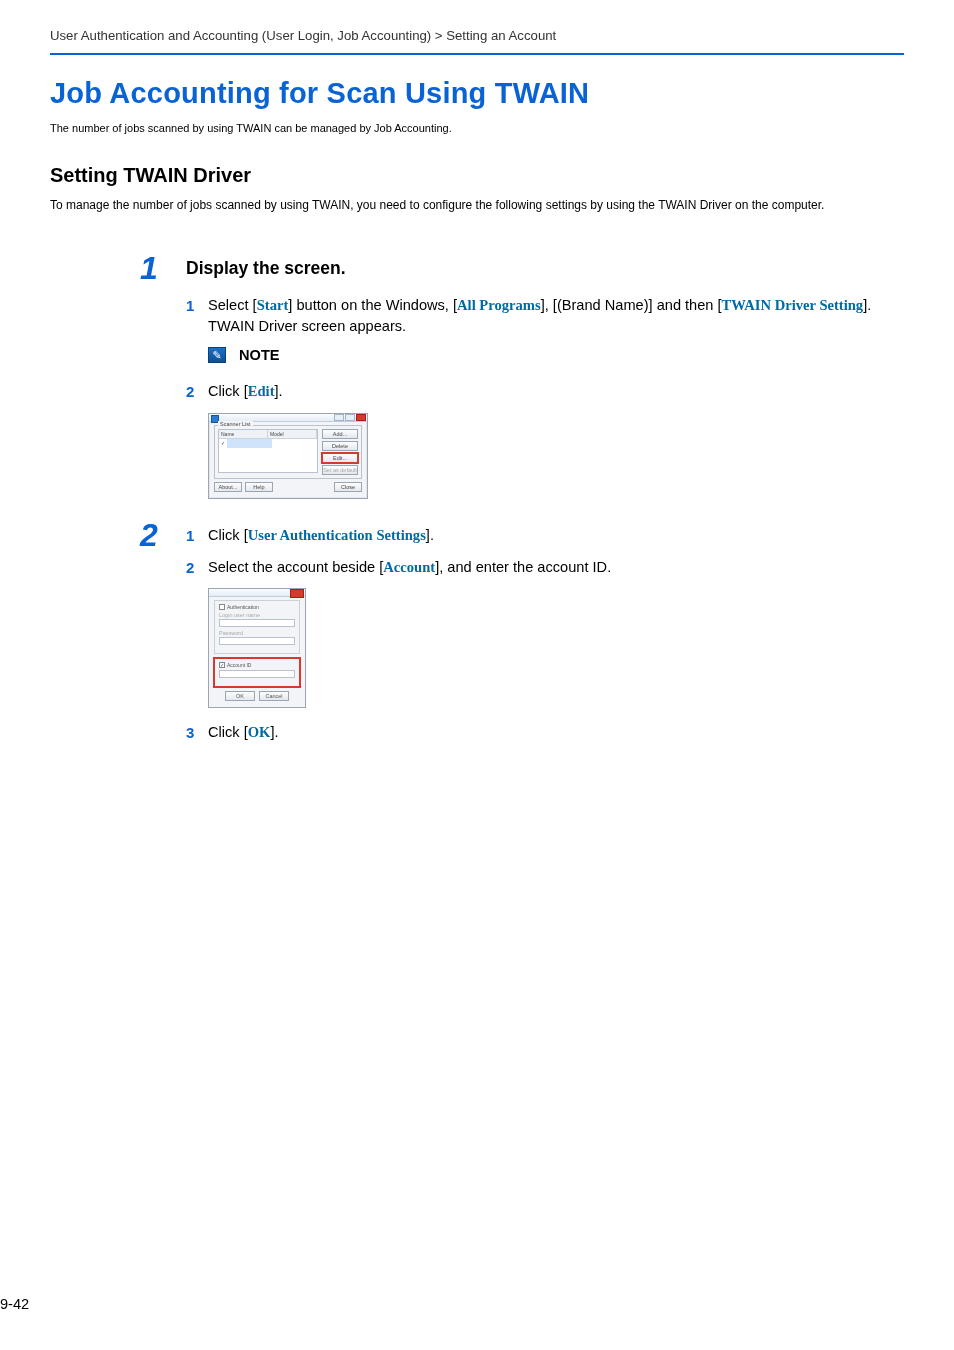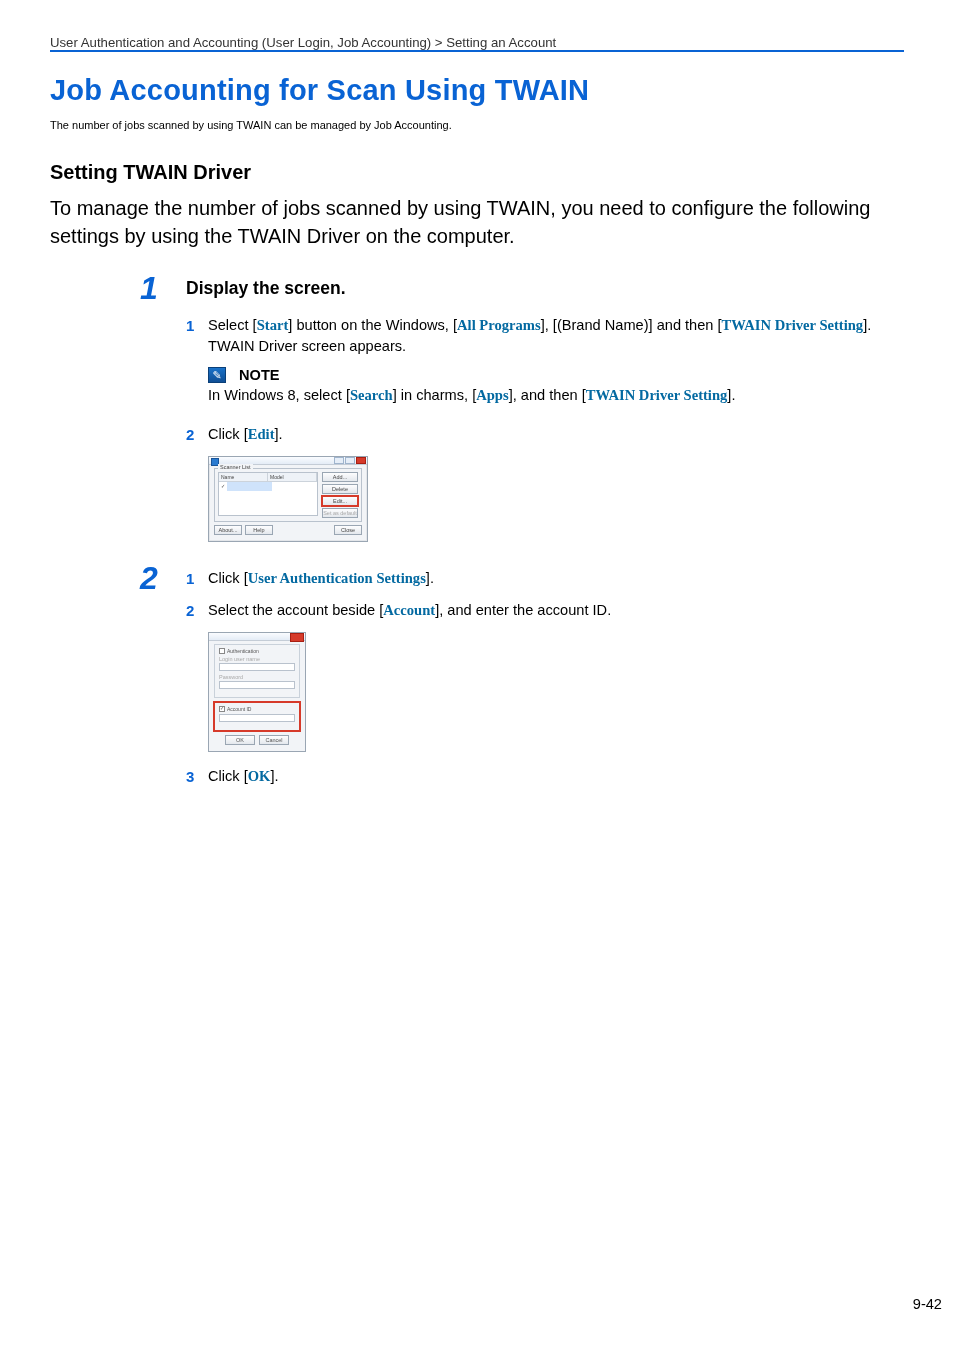--- a/index.html
+++ b/index.html
@@ -10,44 +10,44 @@
     height: 1350px;
     position: relative;
     color: #000;
   }
   .page {
     padding: 28px 50px 0 50px;
   }
   .breadcrumb {
     font-size: 13.2px;
     color: #333;
+    padding-bottom: 10px;
     border-bottom: 2px solid #0963d4;
     margin-bottom: 22px;
-    margin-top: 7px;
   }
   .h1 {
     font-family: "Arial Black", Arial, sans-serif;
     font-weight: 900;
     color: #0963d4;
     font-size: 29px;
     letter-spacing: 0.2px;
     margin-bottom: 12px;
   }
   .intro {
     font-size: 11px;
     margin-bottom: 30px;
   }
   .h2 {
     font-weight: bold;
     font-size: 20px;
     margin-bottom: 10px;
   }
   .para {
-    font-size: 20px;
-    margin-bottom: 28px;
+    font-size: 12px;
+    margin-bottom: 44px;
     line-height: 1.4;
   }
   .step-block {
     margin-left: 136px;
     position: relative;
     margin-bottom: 26px;
   }
   .major-num {
     position: absolute;
     left: -46px;
@@ -180,21 +180,21 @@
   .shot2 .chkbox{width:6px;height:6px;border:1px solid #888;background:#fff;display:inline-flex;align-items:center;justify-content:center;font-size:5px;line-height:5px;}
   .shot2 .lbl{font-size:5.5px;margin-bottom:1px;}
   .shot2 .inputline{height:8px;border:1px solid #b9c2cd;background:#fff;margin-bottom:3px;}
   .shot2 .grp.hi{outline:2px solid #d63a2a;outline-offset:-1px;}
   .shot2 .btnrow{display:flex;gap:4px;justify-content:center;}
   .shot2 .btn2{width:30px;border:1px solid #9aa6b3;background:linear-gradient(#fdfdfe,#e4e8ed);font-size:5.5px;text-align:center;padding:1px 0;}
 
   .page-num{
     position:absolute;
     bottom:38px;left:0;right:12px;
-    text-align:right;font-size:14.6px;color:#000;
+    text-align:left;font-size:14.6px;color:#000;
   }
 </style>
 </head>
 <body>
 
 <div class="page">
   <div class="breadcrumb">User Authentication and Accounting (User Login, Job Accounting) &gt; Setting an Account</div>
 
   <h1 class="h1">Job Accounting for Scan Using TWAIN</h1>
   <p class="intro">The number of jobs scanned by using TWAIN can be managed by Job Accounting.</p>
@@ -210,23 +210,20 @@
       <div class="sn">1</div>
       <div class="sc">
         <span>Select [</span><span class="blue-link">Start</span><span>] button on the Windows, [</span><span class="blue-link">All Programs</span><span>], [(Brand Name)] and then [</span><span class="blue-link">TWAIN Driver Setting</span><span>]. TWAIN Driver screen appears.</span>
       </div>
     </div>
 
     <div class="note-box">
       <div class="note-head">
         <span class="note-icon"></span>
         <span class="note-title">NOTE</span>
-      </div>
-      <div class="note-text">
-        <span>In Windows 8, select [</span><span class="blue-link">Search</span><span>] in charms, [</span><span class="blue-link">Apps</span><span>], and then [</span><span class="blue-link">TWAIN Driver Setting</span><span>].</span>
       </div>
     </div>
 
     <div class="substep">
       <div class="sn">2</div>
       <div class="sc">
         <span>Click [</span><span class="blue-link">Edit</span><span>].</span>
       </div>
     </div>
 

